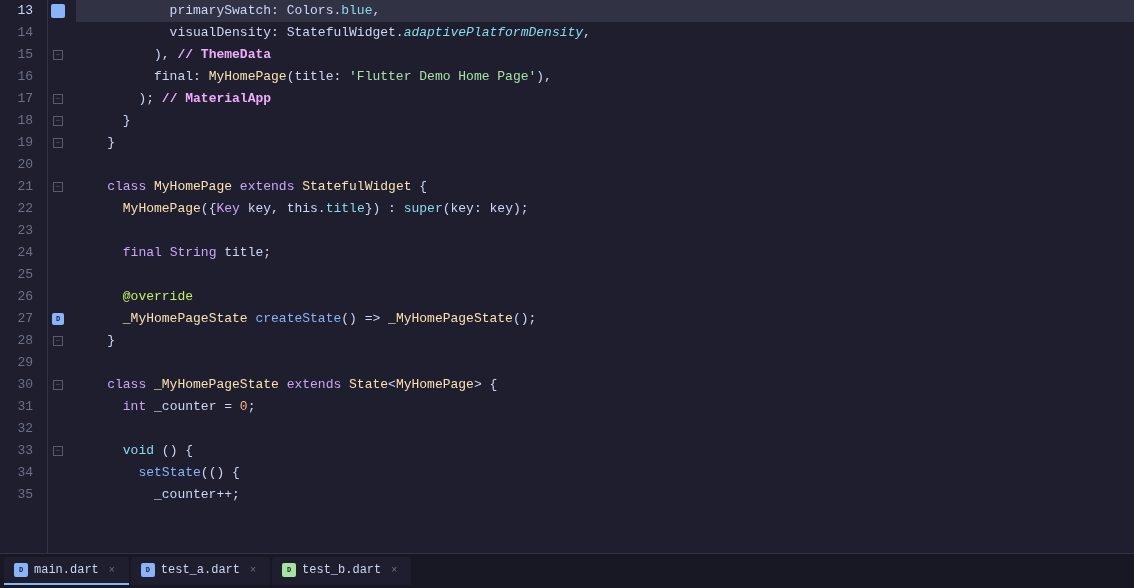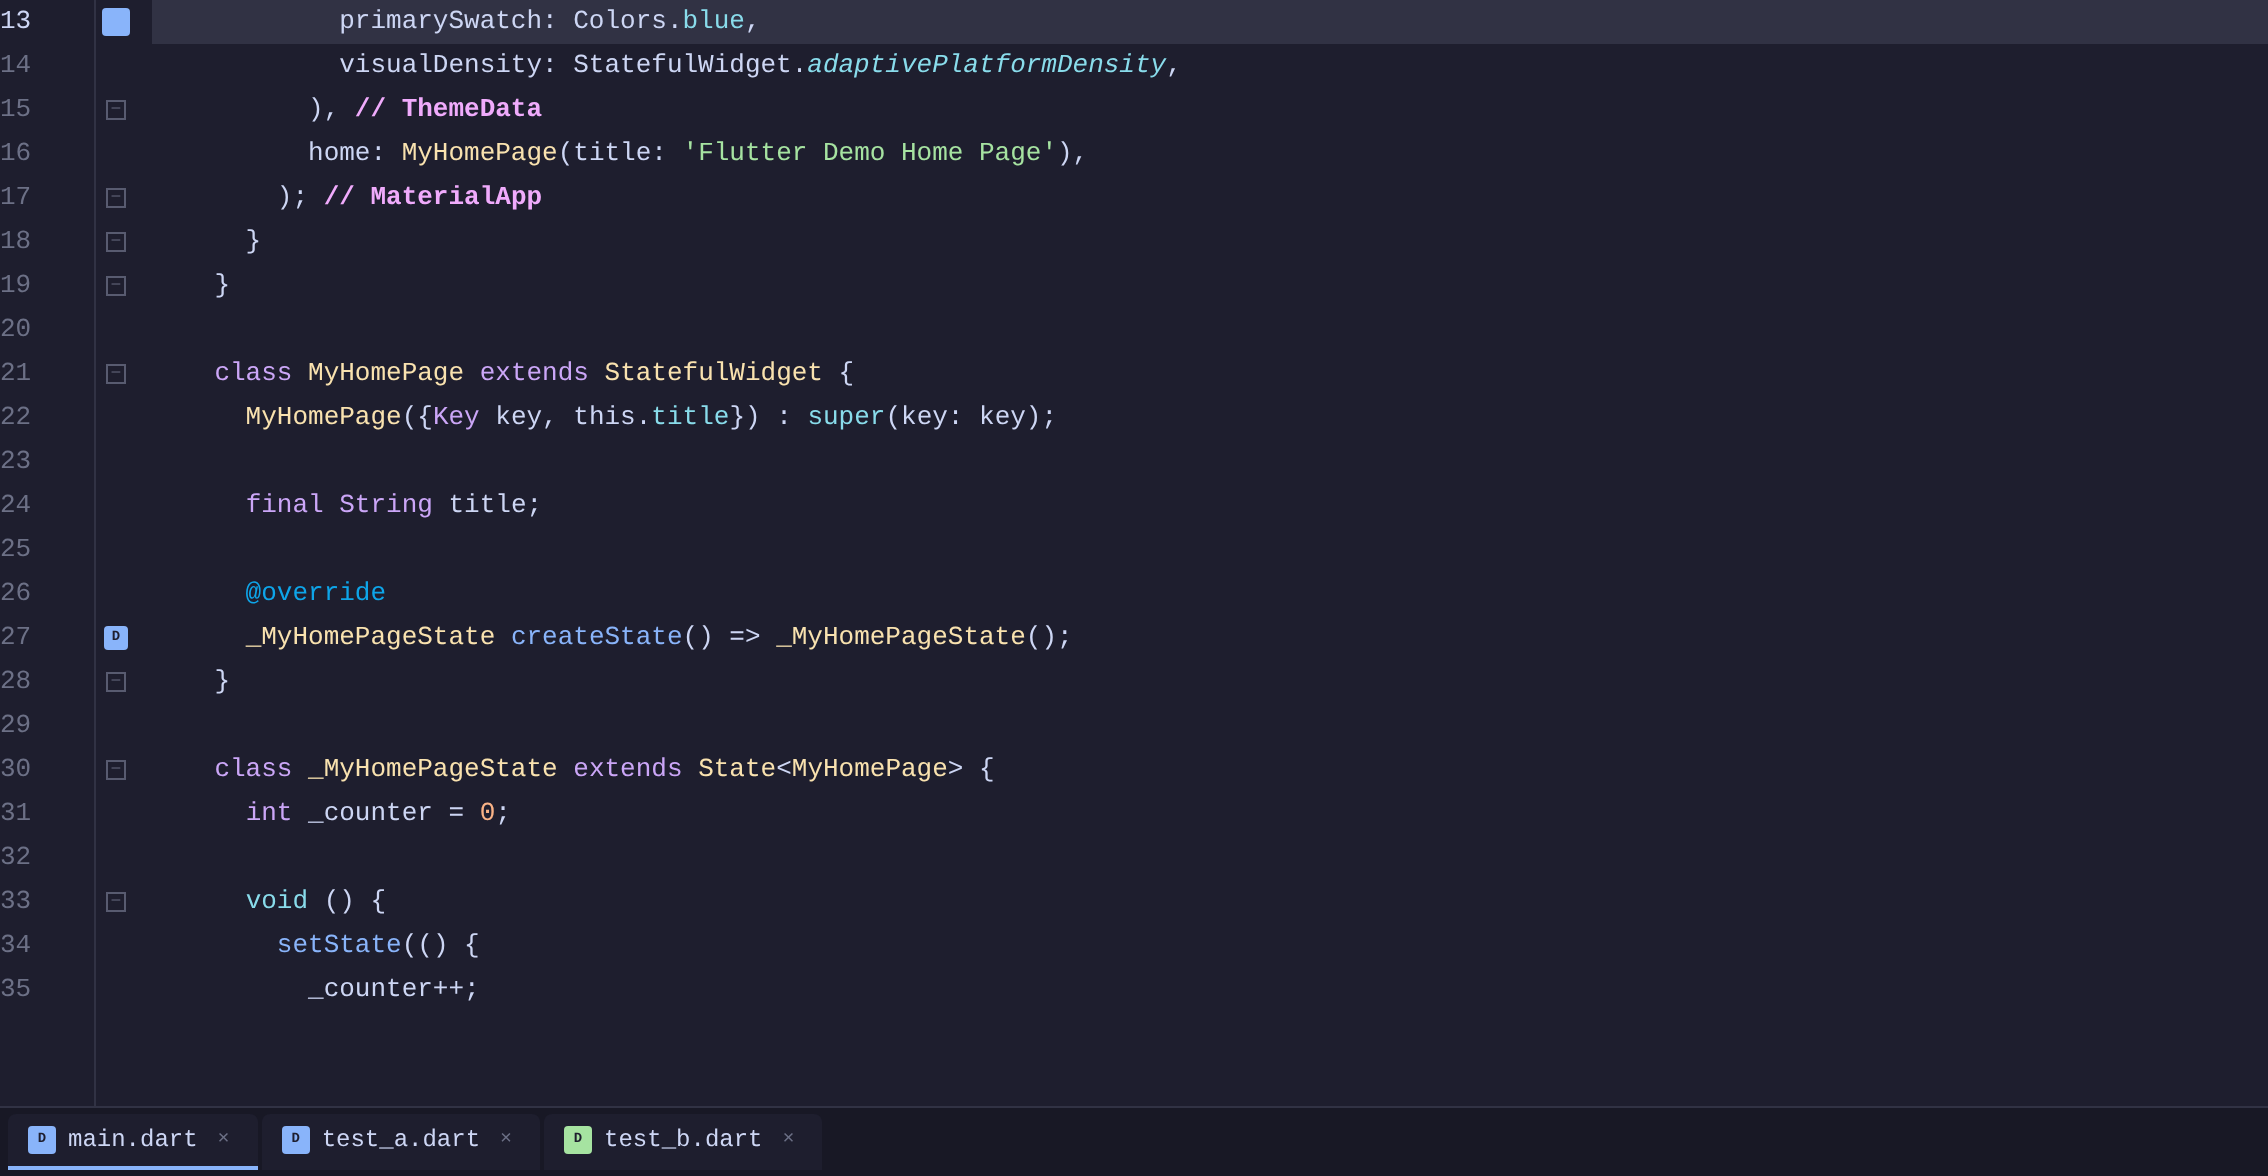--- a/index.html
+++ b/index.html
@@ -26,20 +26,21 @@
       flex: 1;
       display: flex;
       overflow: hidden;
       background: #1e1e2e;
     }
 
     .line-numbers {
       width: 48px;
       background: #1e1e2e;
       color: #6c7086;
+      text-align: right;
       padding-right: 8px;
       padding-top: 0;
       user-select: none;
       flex-shrink: 0;
       border-right: 1px solid #313244;
     }
 
     .line-number {
       height: 22px;
       line-height: 22px;
@@ -106,21 +107,21 @@
     
     .kw { color: #cba6f7; } 
     .kw2 { color: #89dceb; } 
     .string { color: #a6e3a1; } 
     .comment { color: #f0abfc; font-weight: bold; } 
     .num { color: #fab387; } 
     .cls { color: #f9e2af; } 
     .prop { color: #89dceb; text-align: center; } 
     .italic { font-style: italic; }
     .plain { color: #cdd6f4; }
-    .annot { color: #0ea5e9; } 
+    .annot { color: #bef264; } 
     .dart-type { color: #cba6f7; }
     .fn-name { color: #89b4fa; }
 
     
     .tab-bar {
       display: flex;
       align-items: center;
       background: #181825;
       height: 35px;
       border-top: 1px solid #313244;
@@ -237,21 +238,21 @@
           <div class="fold-icon">−</div>
         </div>
         <div class="gutter-item"></div>
         <div class="gutter-item"></div>
       </div>
 
     <div class="code-lines" id="code-lines-col">
         <div class="code-line highlighted"><span class="plain">            primarySwatch: Colors.</span><span class="prop">blue</span><span class="plain">,</span></div>
         <div class="code-line"><span class="plain">            visualDensity: StatefulWidget.</span><span class="prop italic">adaptivePlatformDensity</span><span class="plain">,</span></div>
         <div class="code-line"><span class="plain">          ), </span><span class="comment">// ThemeData</span></div>
-        <div class="code-line"><span class="plain">          home: </span><span class="cls">MyHomePage</span><span class="plain">(title: </span><span class="string">'Flutter Demo Home Page'</span><span class="plain">),</span></div>
+        <div class="code-line"><span class="plain">          final: </span><span class="cls">MyHomePage</span><span class="plain">(title: </span><span class="string">'Flutter Demo Home Page'</span><span class="plain">),</span></div>
         <div class="code-line"><span class="plain">        ); </span><span class="comment">// MaterialApp</span></div>
         <div class="code-line"><span class="plain">      }</span></div>
         <div class="code-line"><span class="plain">    }</span></div>
         <div class="code-line">&nbsp;</div>
         <div class="code-line"><span class="kw">    class </span><span class="cls">MyHomePage </span><span class="kw">extends </span><span class="cls">StatefulWidget </span><span class="plain">{</span></div>
         <div class="code-line"><span class="cls">      MyHomePage</span><span class="plain">({</span><span class="dart-type">Key</span><span class="plain"> key, this.</span><span class="prop">title</span><span class="plain">}) : </span><span class="kw2">super</span><span class="plain">(key: key);</span></div>
         <div class="code-line">&nbsp;</div>
         <div class="code-line"><span class="plain">      </span><span class="kw">final </span><span class="dart-type">String </span><span class="plain">title;</span></div>
         <div class="code-line">&nbsp;</div>
         <div class="code-line"><span class="annot">      @override</span></div>

